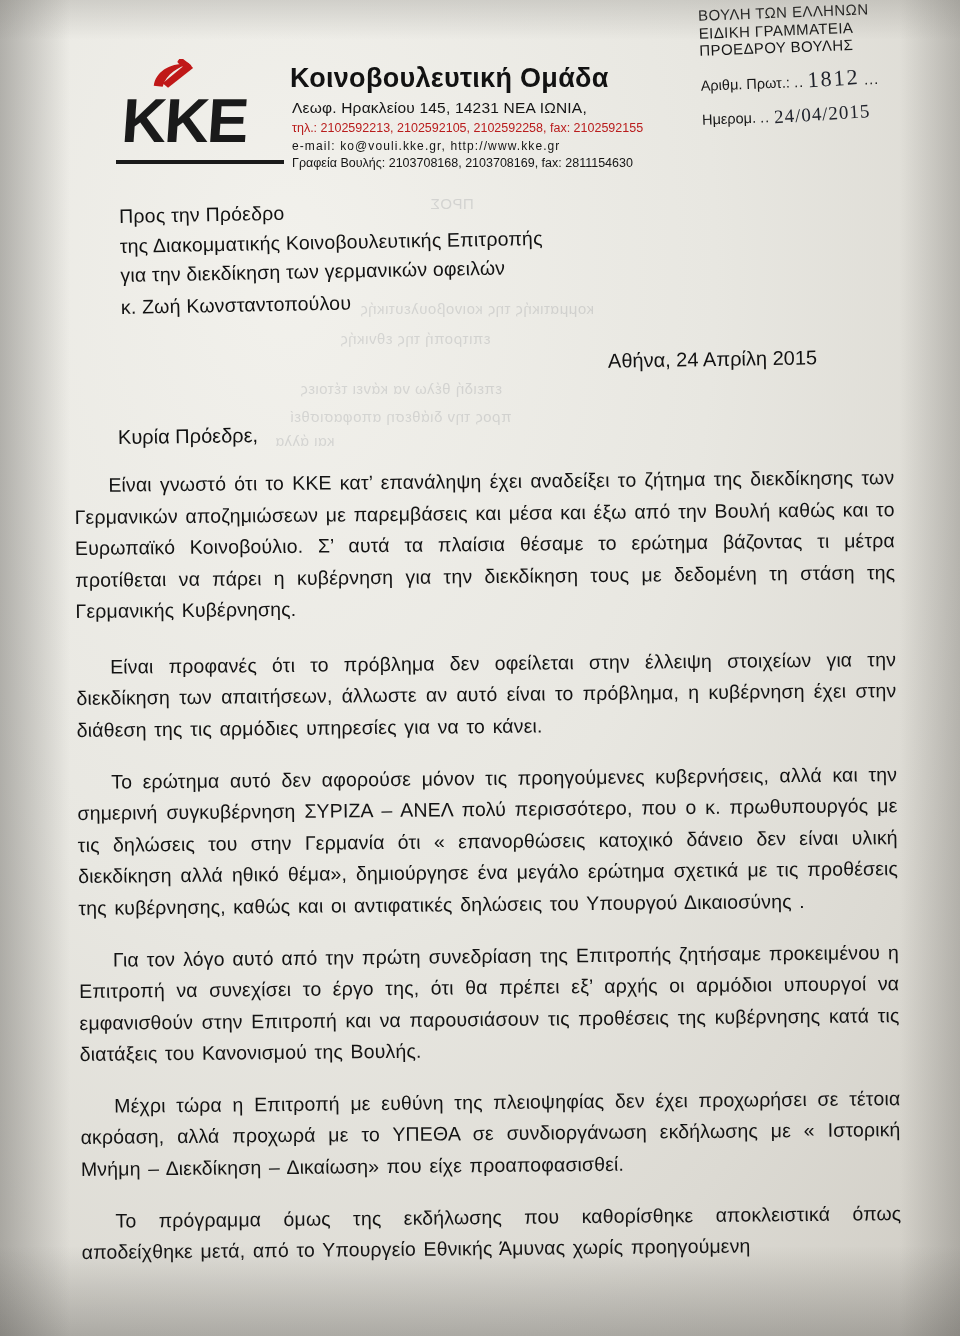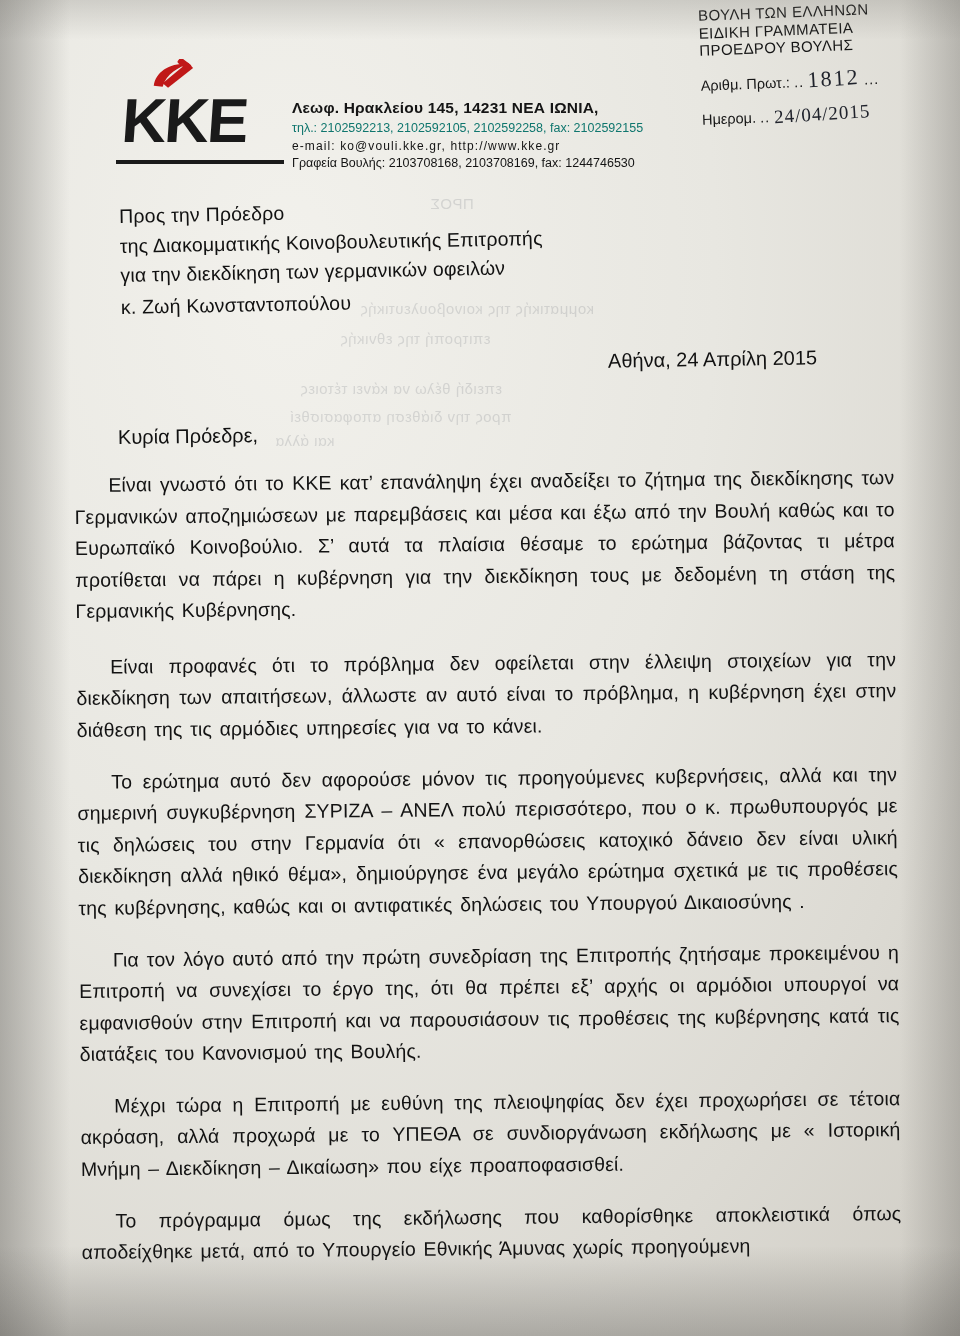--- a/index.html
+++ b/index.html
@@ -105,27 +105,26 @@
     font-weight: bold;
     color: #121212;
     letter-spacing: 0.3px;
   }
   .lh-addr {
     position: absolute;
     left: 172px; top: 44px;
     font-size: 15.5px;
     color: #141414;
     letter-spacing: 0.2px;
-    font-weight: bold;
   }
   .lh-tel {
     position: absolute;
     left: 172px; top: 66px;
     font-size: 12.5px;
-    color: #0f766e;
+    color: #b91c1c;
   }
   .lh-mail {
     position: absolute;
     left: 172px; top: 84px;
     font-size: 12px;
     color: #141414;
     letter-spacing: 1.1px;
   }
   .lh-vouli {
     position: absolute;
@@ -236,24 +235,25 @@
   <div class="letterhead">
     <div class="kke-logo">
       <svg class="sickle-hammer" viewBox="0 0 60 38">
         <path d="M4 30 C6 14, 22 4, 44 5 C32 9, 18 16, 14 31 Z" fill="#c01818"></path>
         <path d="M12 33 L40 10 L46 16 L18 38 Z" fill="#c01818" transform="translate(2,-6)"></path>
         <rect x="30" y="2" width="16" height="7" rx="2" fill="#c01818" transform="rotate(38 38 6)"></rect>
       </svg>
       <div class="kke-text">KKE</div>
       <div class="kke-rule"></div>
     </div>
+    <div class="lh-title">Κοινοβουλευτική Ομάδα</div>
     <div class="lh-addr">Λεωφ. Ηρακλείου 145, 14231 ΝΕΑ ΙΩΝΙΑ,</div>
     <div class="lh-tel">τηλ.: 2102592213, 2102592105, 2102592258, fax: 2102592155</div>
     <div class="lh-mail">e-mail: ko@vouli.kke.gr, http://www.kke.gr</div>
-    <div class="lh-vouli">Γραφεία Βουλής: 2103708168, 2103708169, fax: 1244746530</div>
+    <div class="lh-vouli">Γραφεία Βουλής: 2103708168, 2103708169, fax: 2811154630</div>
   </div>
 
   <div class="stamp">
     <div class="stamp-line">ΒΟΥΛΗ ΤΩΝ ΕΛΛΗΝΩΝ</div>
     <div class="stamp-line">ΕΙΔΙΚΗ ΓΡΑΜΜΑΤΕΙΑ</div>
     <div class="stamp-line">ΠΡΟΕΔΡΟΥ ΒΟΥΛΗΣ</div>
     <div class="stamp-field">
       <span>Αριθμ. Πρωτ.:</span>
       <span class="dots">..</span>
       <span class="stamp-hand">1812</span>

